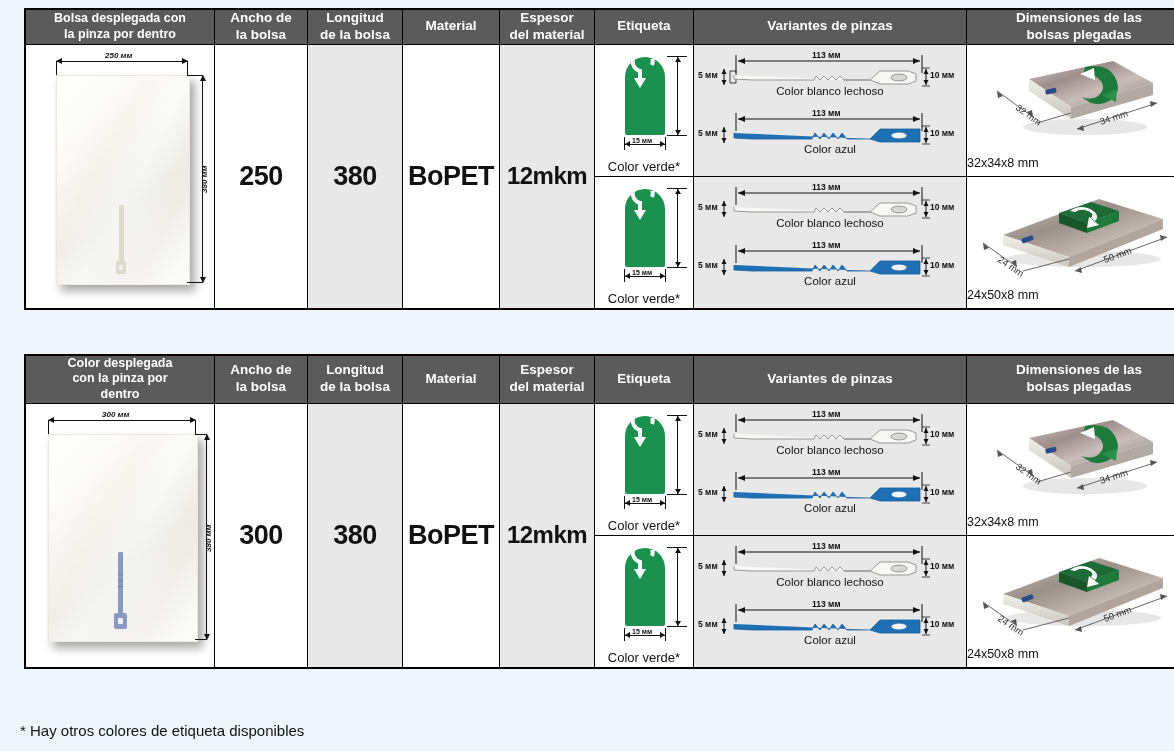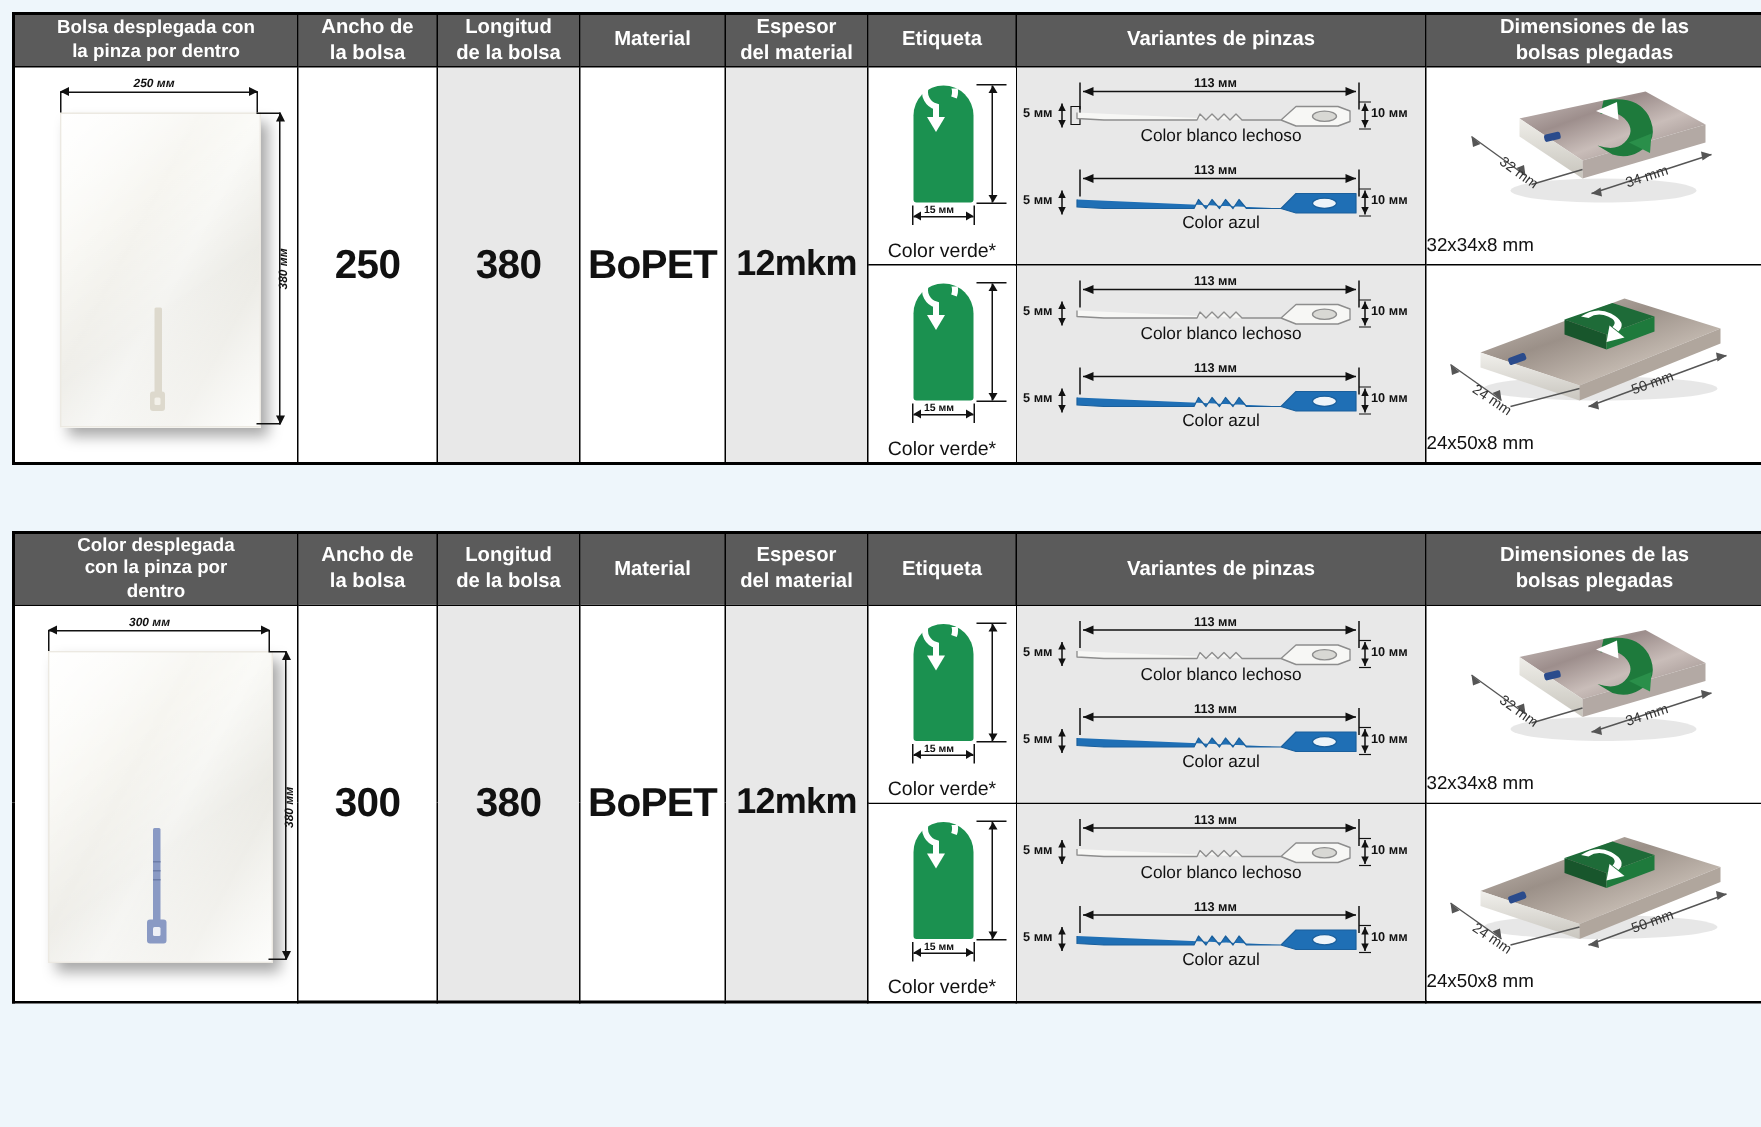--- a/index.html
+++ b/index.html
@@ -2,21 +2,21 @@
 <html><head>
 <meta charset="utf-8">
 <style>
   html,body{margin:0;padding:0;}
   body{
     width:1174px;height:751px;
     background:#eef6fb;
     font-family:"Liberation Sans",sans-serif;
     overflow:hidden;
   }
-  .page{position:relative;width:954px;height:751px;box-sizing:border-box;padding:8px 8px 0 8px;}
+  .page{position:relative;width:954px;height:751px;box-sizing:border-box;padding:8px 8px 0 24px;}
 
   
   .spec-table{
     width:1158px;
     border-collapse:collapse;
     border:2px solid #000;
     background:#fff;
     table-layout:fixed;
   }
   .spec-table td,.spec-table th{border:1px solid #000;padding:0;vertical-align:middle;}
@@ -664,13 +664,14 @@
               <text x="30" y="84" fill="#333" font-size="9.5" font-family="Liberation Sans, sans-serif" transform="rotate(34 30 84)">24 mm</text>
               <text x="138" y="86" fill="#333" font-size="9.5" font-family="Liberation Sans, sans-serif" transform="rotate(-20 138 86)">50 mm</text>
             </svg>
             <div class="foldcap">24x50x8 mm</div>
           </div>
         </td>
       </tr>
     </tbody>
   </table>
 
+  <div class="note">* Hay otros colores de etiqueta disponibles</div>
 </div>
 
 </body></html>

